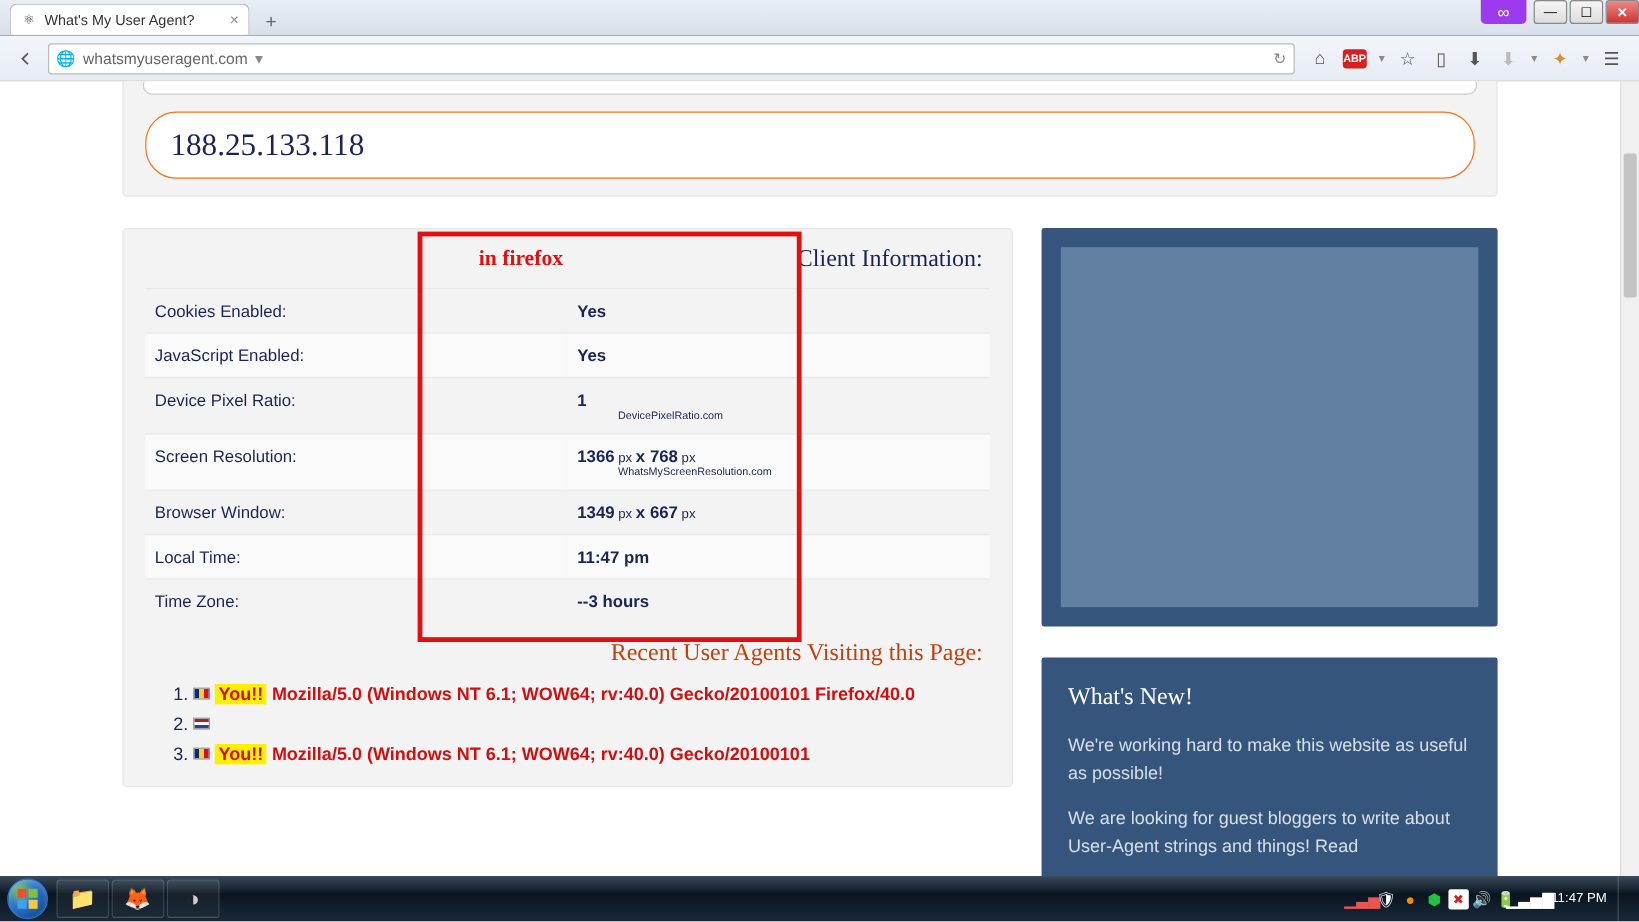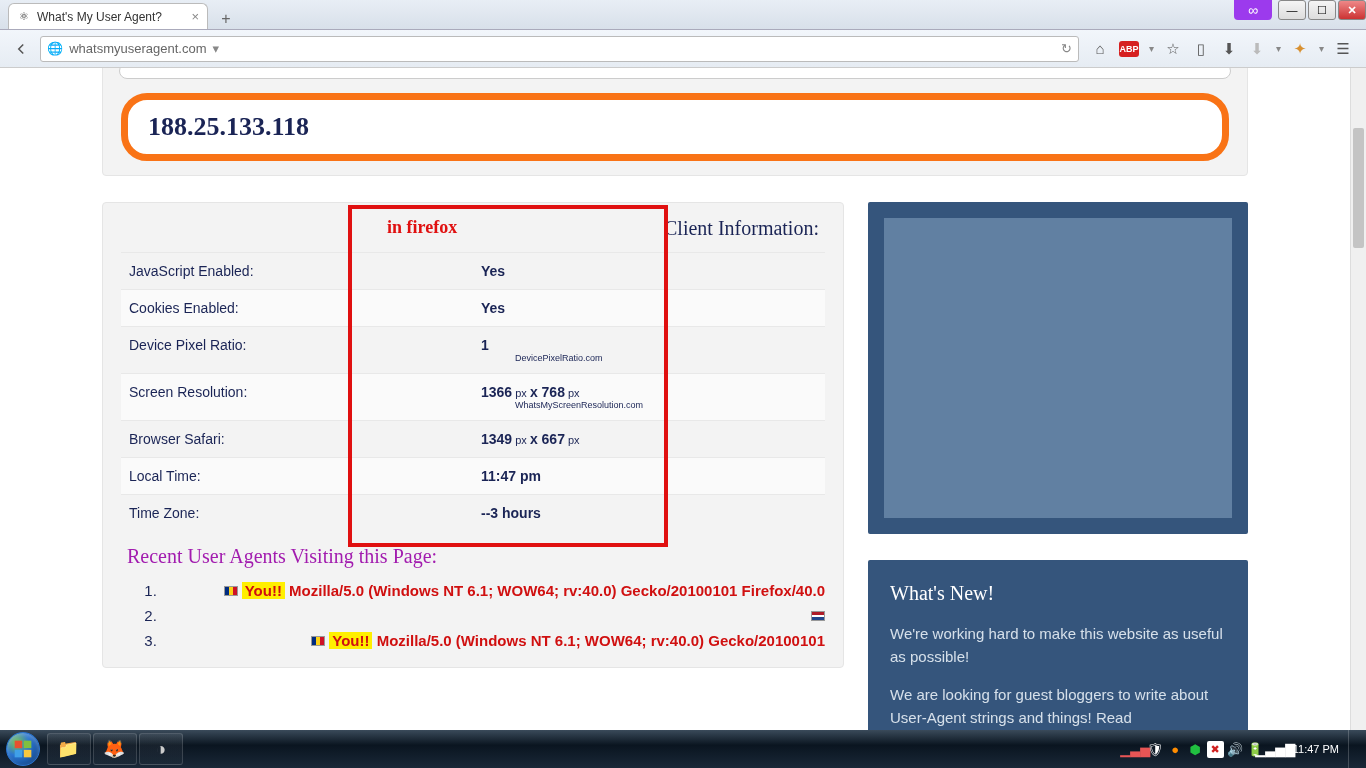--- a/index.html
+++ b/index.html
@@ -33,42 +33,42 @@
 .page { position: absolute; top: 68px; left: 0; right: 16px; bottom: 38px; overflow: hidden; background: #fff; }
 .scrollbar-v { position: absolute; top: 68px; right: 0; width: 16px; bottom: 38px; background: #f0f0f0; border-left: 1px solid #ddd; }
 .scrollbar-thumb { position: absolute; top: 60px; left: 2px; right: 2px; height: 120px; background: #c4c4c4; border-radius: 2px; }
 
 .content-wrap { max-width: 1170px; margin: 0 auto; padding: 0 12px; }
 .panel { background: #f3f3f3; border: 1px solid #e5e5e5; border-radius: 4px; padding: 14px 18px; }
 
 .ip-label { font-size: 17px; font-weight: bold; color: #1a2455; margin-bottom: 10px; display: flex; align-items: center; gap: 6px; }
 .flag-ro { display: inline-block; width: 14px; height: 10px; background: linear-gradient(to right, #002b7f 33%, #fcd116 33% 66%, #ce1126 66%); border: 1px solid #999; }
 .flag-nl { display: inline-block; width: 14px; height: 10px; background: linear-gradient(#ae1c28 33%, #fff 33% 66%, #21468b 66%); border: 1px solid #999; }
-.ip-box { background: #fff; border: 7px solid #f97316; border-radius: 26px; padding: 12px 20px; font-size: 26px; color: #1a2455; font-family: Georgia, serif; font-weight: bold; }
+.ip-box { background: #fff; border: 1px solid #f97316; border-radius: 26px; padding: 12px 20px; font-size: 26px; color: #1a2455; font-family: Georgia, serif; }
 
 .two-col { display: flex; gap: 24px; margin-top: 26px; }
 .left-col { flex: 1; }
 .right-col { width: 380px; }
 
 .panel-title { font-size: 20px; color: #1a2455; padding: 14px 6px 12px; font-family: Georgia, serif; text-align: right; }
 
 .info-table { width: 100%; border-collapse: collapse; position: relative; }
 .info-table tr { border-top: 1px solid #e8e8e8; }
 .info-table td { padding: 10px 8px; font-size: 14px; color: #1a2455; vertical-align: top; }
 .info-table td.val { font-weight: bold; color: #1a2455; }
 .info-table tr:nth-child(even) { background: #fafafa; }
 .sub-link { font-size: 9px; color: #1a2455; font-weight: normal; display: block; padding-left: 34px; }
 .px { font-size: 11px; font-weight: normal; }
 
 .red-box { position: absolute; border: 4px solid #e01010; pointer-events: none; }
 .red-label { position: absolute; color: #e01010; font-weight: bold; font-size: 18px; font-family: Georgia, serif; }
 
-.recent-title { font-size: 20px; color: #a21caf; padding: 14px 6px 10px; font-family: Georgia, serif; }
+.recent-title { font-size: 20px; color: #c2410c; padding: 14px 6px 10px; font-family: Georgia, serif; text-align: right; }
 .recent-list { list-style: decimal; padding-left: 40px; color: #1a2455; font-size: 15px; }
-.recent-list li { padding: 2px 0; line-height: 1.4; text-align: right; }
+.recent-list li { padding: 2px 0; line-height: 1.4; }
 .you-badge { background: #ffef00; color: #d01010; font-weight: bold; padding: 0 3px; }
 .ua-red { color: #d01010; font-weight: bold; }
 .ua-blue { color: #1a2455; }
 
 .ad-box { background: #35557c; padding: 16px; border-radius: 2px; }
 .ad-inner { background: #6180a2; height: 300px; }
 
 .news-box { background: #35557c; color: #fff; padding: 22px; border-radius: 2px; margin-top: 26px; }
 .news-box h3 { font-size: 20px; font-weight: normal; margin-bottom: 18px; font-family: Georgia, serif; }
 .news-box p { font-size: 15px; line-height: 1.5; margin-bottom: 14px; color: #d6e0ea; margin-top: 16px; }
@@ -142,51 +142,51 @@
       <div class="ip-box">188.25.133.118</div>
     </div>
 
     <div class="two-col">
       <div class="left-col">
         <div class="panel" style="position:relative; padding-top:0;">
           <div class="panel-title">Client Information:</div>
           <table class="info-table">
             <tbody id="info-rows">
                 <tr>
+                  <td style="width: 50%;">Cookies Enabled:</td>
+                  <td class="val">Yes</td>
+                </tr>
+                <tr>
                   <td style="width: 50%;">JavaScript Enabled:</td>
                   <td class="val">Yes</td>
                 </tr>
                 <tr>
-                  <td style="width: 50%;">Cookies Enabled:</td>
-                  <td class="val">Yes</td>
-                </tr>
-                <tr>
                   <td style="width: 50%;">Device Pixel Ratio:</td>
                   <td class="val">1<span class="sub-link">DevicePixelRatio.com</span></td>
                 </tr>
                 <tr>
                   <td style="width: 50%;">Screen Resolution:</td>
                   <td class="val">1366<span class="px"> px </span> x 768<span class="px"> px </span><span class="sub-link">WhatsMyScreenResolution.com</span></td>
                 </tr>
                 <tr>
-                  <td style="width: 50%;">Browser Safari:</td>
+                  <td style="width: 50%;">Browser Window:</td>
                   <td class="val">1349<span class="px"> px </span> x 667<span class="px"> px </span></td>
                 </tr>
                 <tr>
                   <td style="width: 50%;">Local Time:</td>
                   <td class="val">11:47 pm</td>
                 </tr>
                 <tr>
                   <td style="width: 50%;">Time Zone:</td>
                   <td class="val">--3 hours</td>
                 </tr>
               </tbody>
           </table>
           <div class="red-box" style="top:2px; left:245px; width:320px; height:342px;"></div>
-          <div class="red-label" style="top:14px; left:284px;">in firefox</div>
+          <div class="red-label" style="top:14px; left:296px;">in firefox</div>
 
           <div class="recent-title">Recent User Agents Visiting this Page:</div>
           <ol class="recent-list" id="recent-list">
               <li><span class="flag-ro"></span> <span class="you-badge">You!!</span> <span class="ua-red">Mozilla/5.0 (Windows NT 6.1; WOW64; rv:40.0) Gecko/20100101 Firefox/40.0</span></li>
               <li><span class="flag-nl"></span> </li>
               <li><span class="flag-ro"></span> <span class="you-badge">You!!</span> <span class="ua-red">Mozilla/5.0 (Windows NT 6.1; WOW64; rv:40.0) Gecko/20100101</span></li>
             </ol>
         </div>
       </div>
       <div class="right-col">

